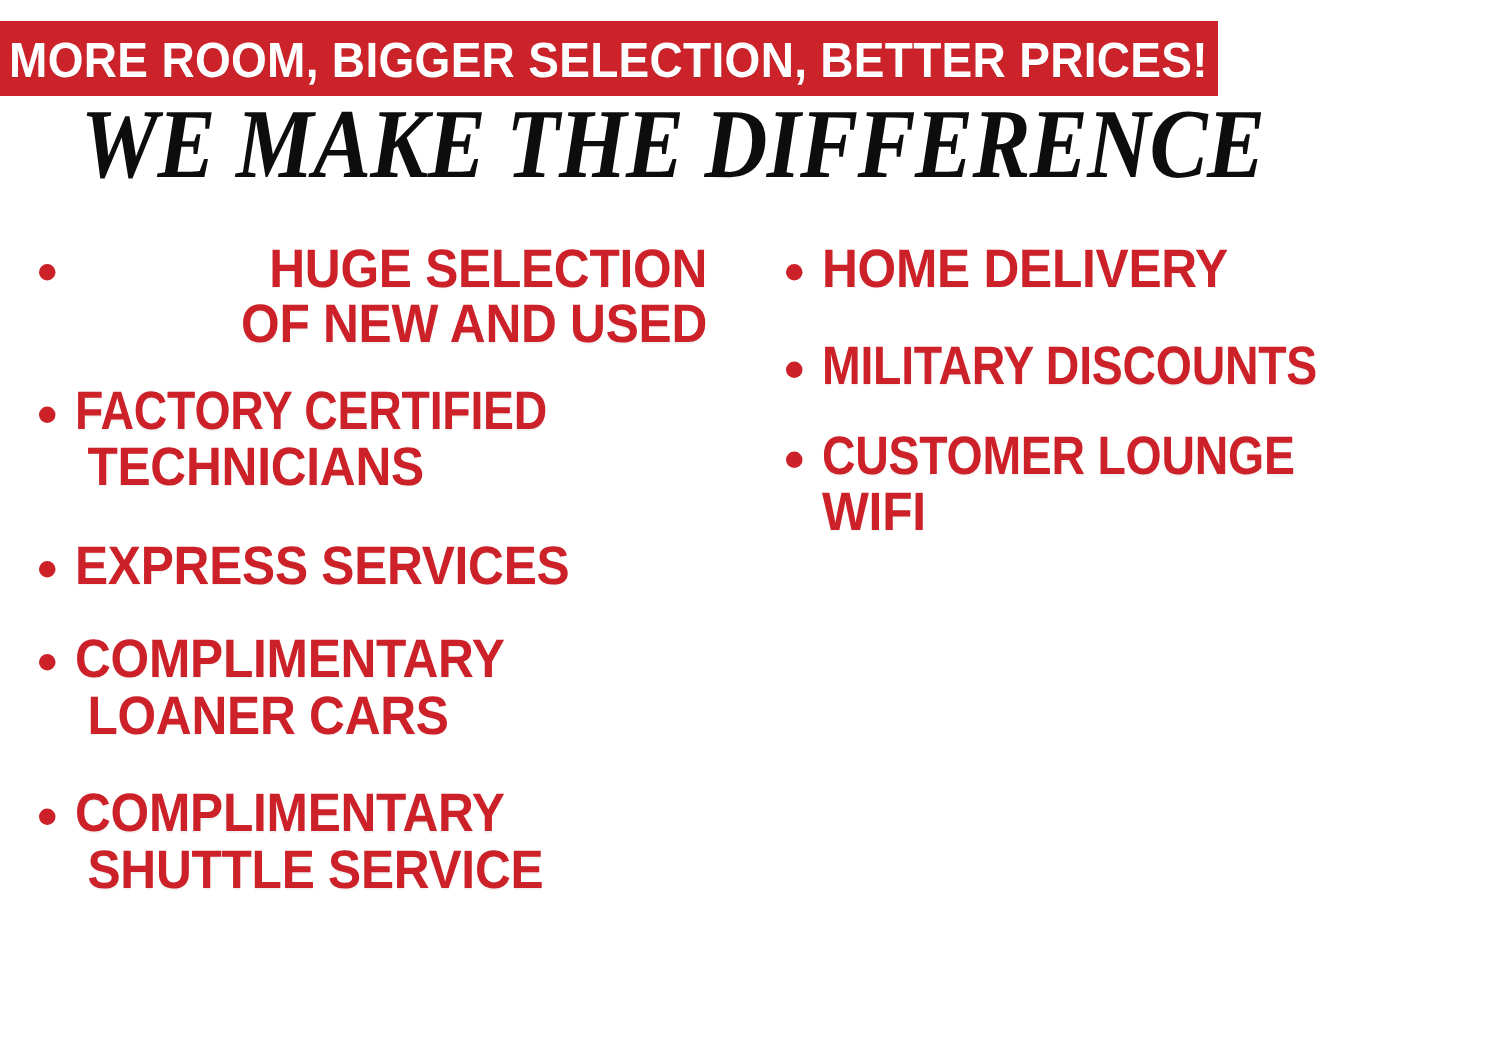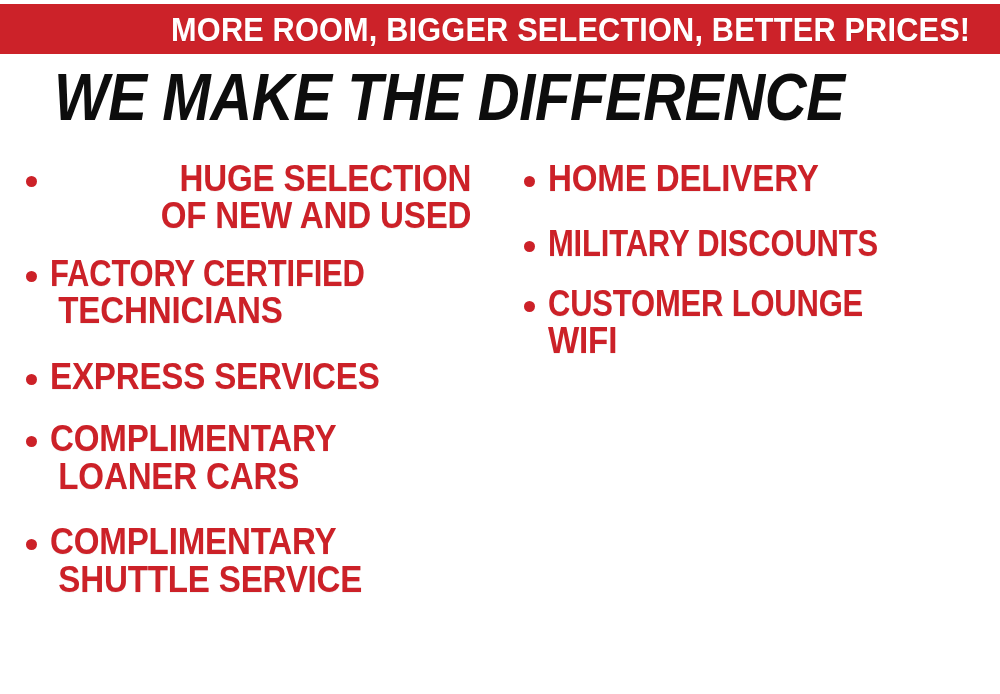--- a/index.html
+++ b/index.html
@@ -12,47 +12,48 @@
     background: #ffffff;
     font-family: "Liberation Sans", "DejaVu Sans", sans-serif;
     overflow: hidden;
     position: relative;
   }
 
   
   #banner {
     position: absolute;
     left: 0;
-    top: 4px;
-    width: 1000px;
+    top: 14px;
+    width: 812px;
     height: 50px;
     background: #cc2229;
     display: flex;
     align-items: center;
-    justify-content: flex-end;
+    justify-content: center;
   }
   #banner-text {
     color: #ffffff;
     font-size: 33px;
     font-weight: bold;
     line-height: 1;
     letter-spacing: 0.2px;
     white-space: nowrap;
     transform: scaleX(0.93);
     transform-origin: center center;
     text-shadow: 0 1px 0 rgba(0,0,0,0.10);
   }
 
   
   #headline {
     position: absolute;
     left: 0;
     top: 64px;
     width: 883px;
     text-align: center;
+    font-family: Liberation Serif, serif;
   }
   #headline-text {
     display: inline-block;
     color: #0d0d0d;
     font-size: 66px;
     font-weight: bold;
     font-style: italic;
     line-height: 1;
     letter-spacing: -0.5px;
     white-space: nowrap;

